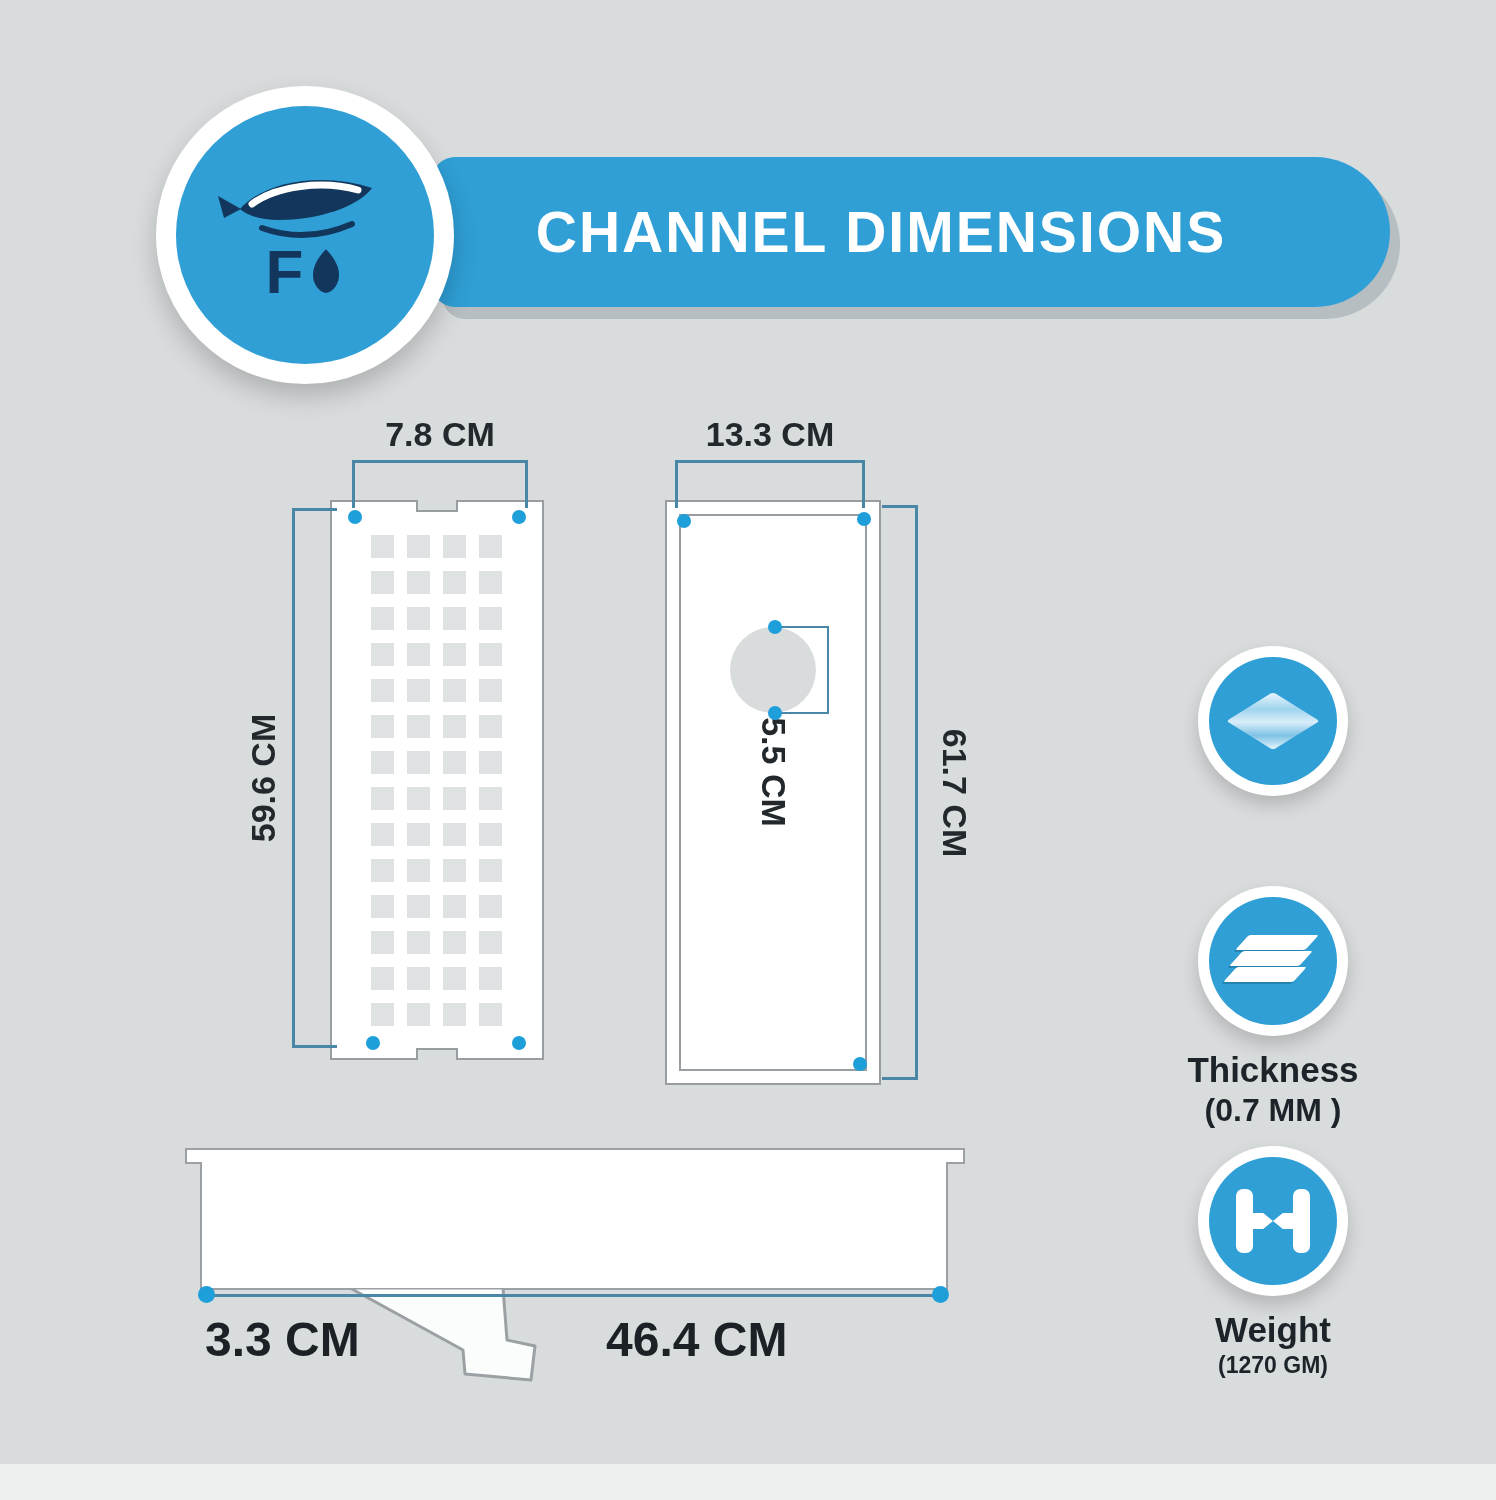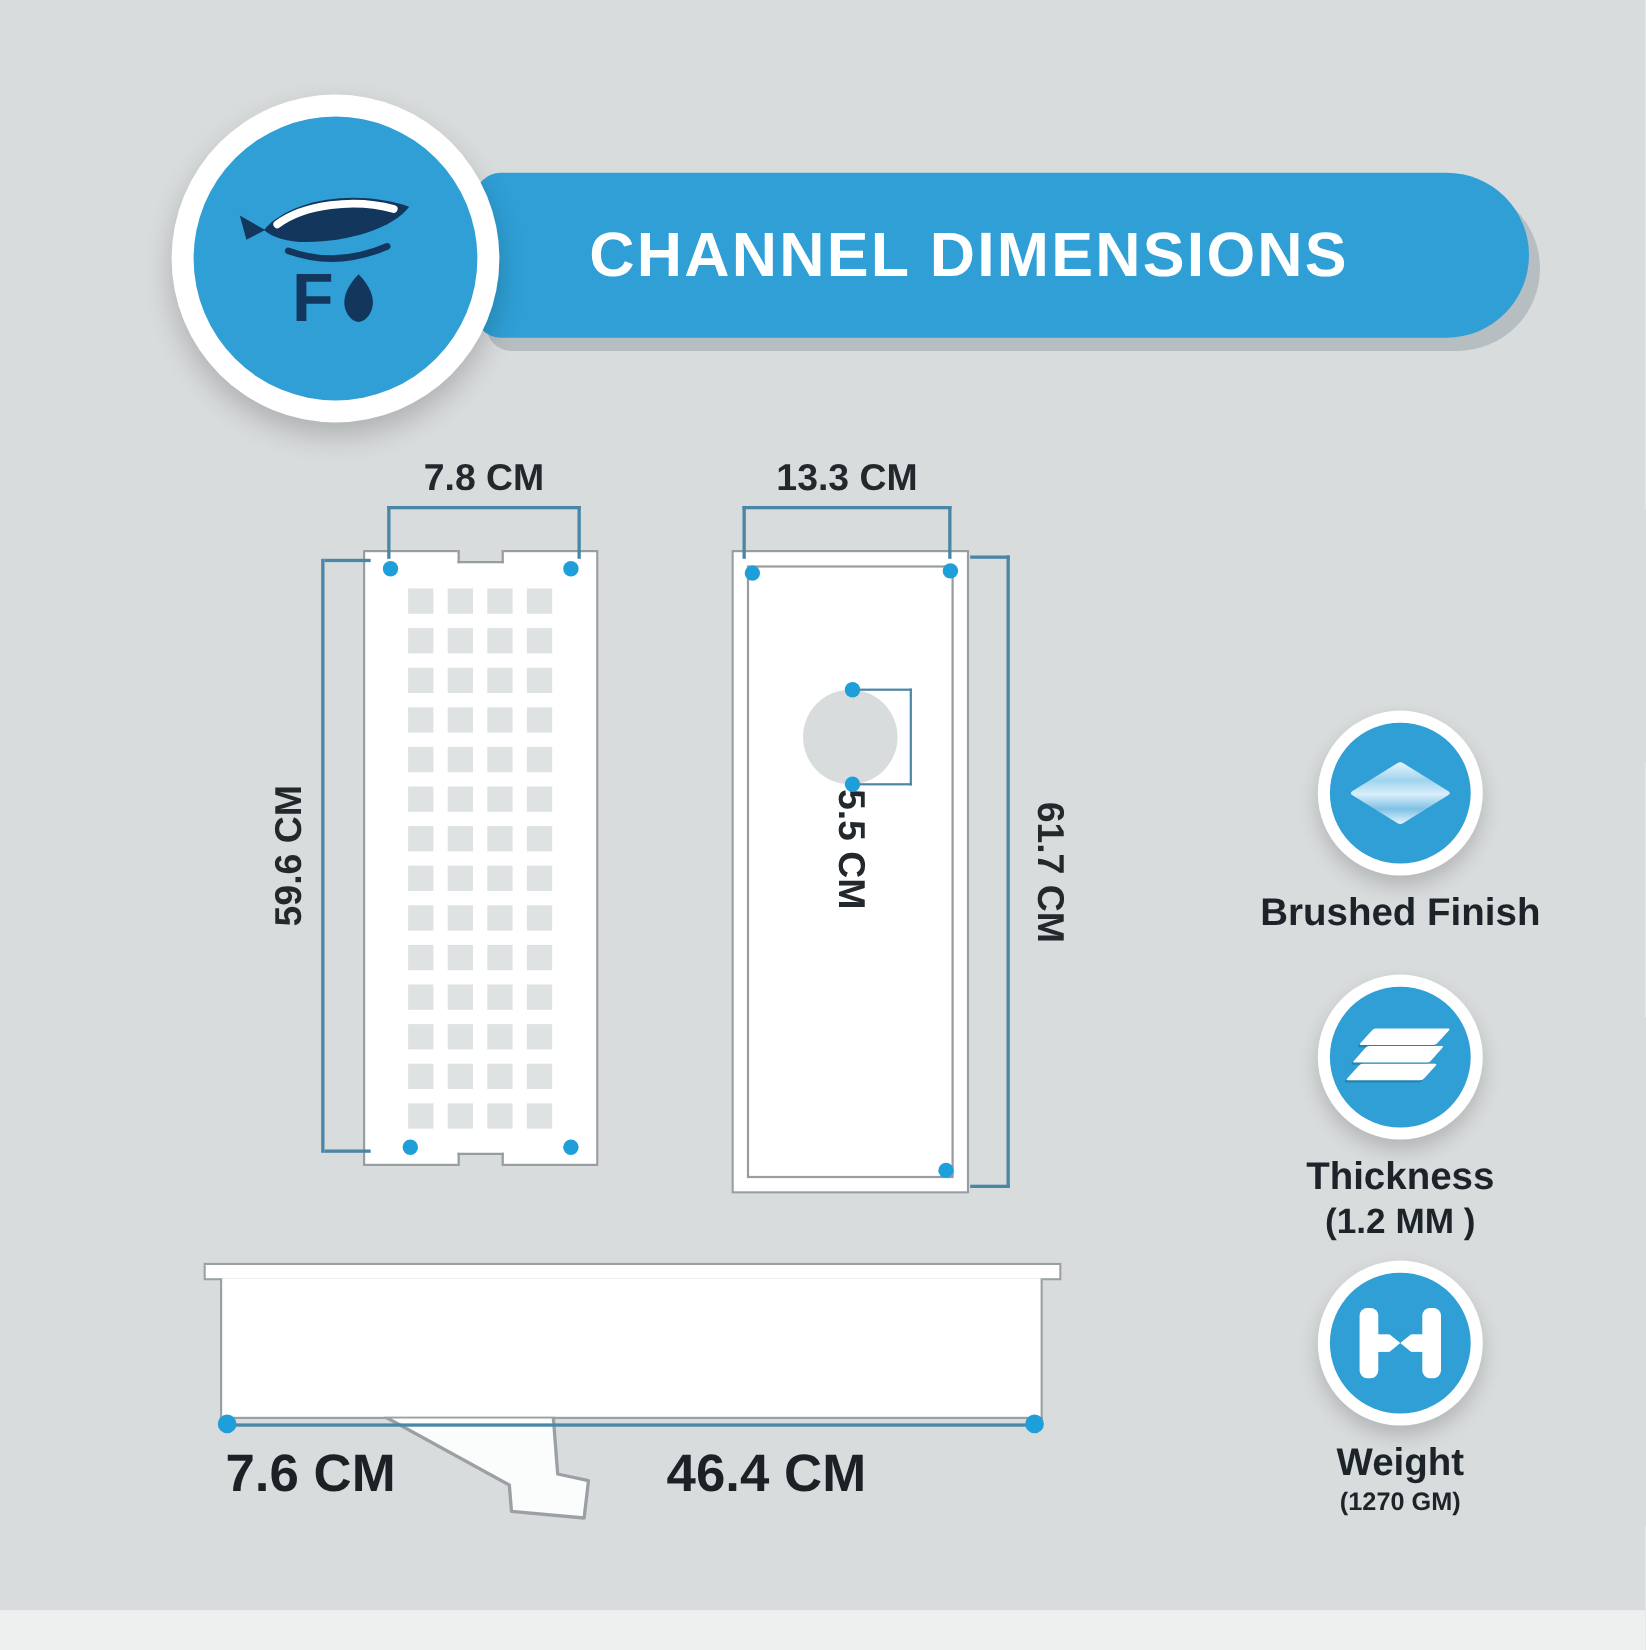--- a/index.html
+++ b/index.html
@@ -230,36 +230,35 @@
 
 
   <div class="feature" style="top:646px;">
     <div class="fc">
       <div class="fci">
         <div class="icon-brush-wrap">
           <div class="icon-brush"></div>
         </div>
       </div>
     </div>
-    <div class="ft">Brushed Finish</div>
     <div class="fs"></div>
   </div>
 
   <div class="feature" style="top:886px;">
     <div class="fc">
       <div class="fci">
         <div class="icon-sheets">
           <div class="sheet s1"></div>
             <div class="sheet s2"></div>
             <div class="sheet s3"></div>
         </div>
       </div>
     </div>
     <div class="ft">Thickness</div>
-    <div class="fs">(1.2 MM )</div>
+    <div class="fs">(0.7 MM )</div>
   </div>
 
   <div class="feature" style="top:1146px;">
     <div class="fc">
       <div class="fci">
         <div class="icon-weight">
           <div class="wbar wl"></div>
             <div class="wbar wr"></div>
           <div class="wcross"></div>
             <div class="wnt"></div>
@@ -272,16 +271,16 @@
   </div>
 
   <div class="side-lip"></div>
   <div class="side-body"></div>
   <svg class="side-outlet" width="230" height="105" viewBox="0 0 230 105">
     <path d="M15 0 L168 0 L172 52 L200 58 L196 92 L130 86 L128 62 Z" fill="#fbfcfc" stroke="#9aa0a3" stroke-width="3" stroke-linejoin="round"></path>
   </svg>
   <div class="side-dim-line"></div>
   <div class="dot dot-lg" style="left:198px; top:1286px;"></div>
   <div class="dot dot-lg" style="left:932px; top:1286px;"></div>
-  <div class="big-label" style="left:205px; top:1312px;">7.6 CM</div>
+  <div class="big-label" style="left:205px; top:1312px;">3.3 CM</div>
   <div class="big-label" style="left:606px; top:1312px;">46.4 CM</div>
 
 </div>
 
 </body></html>

